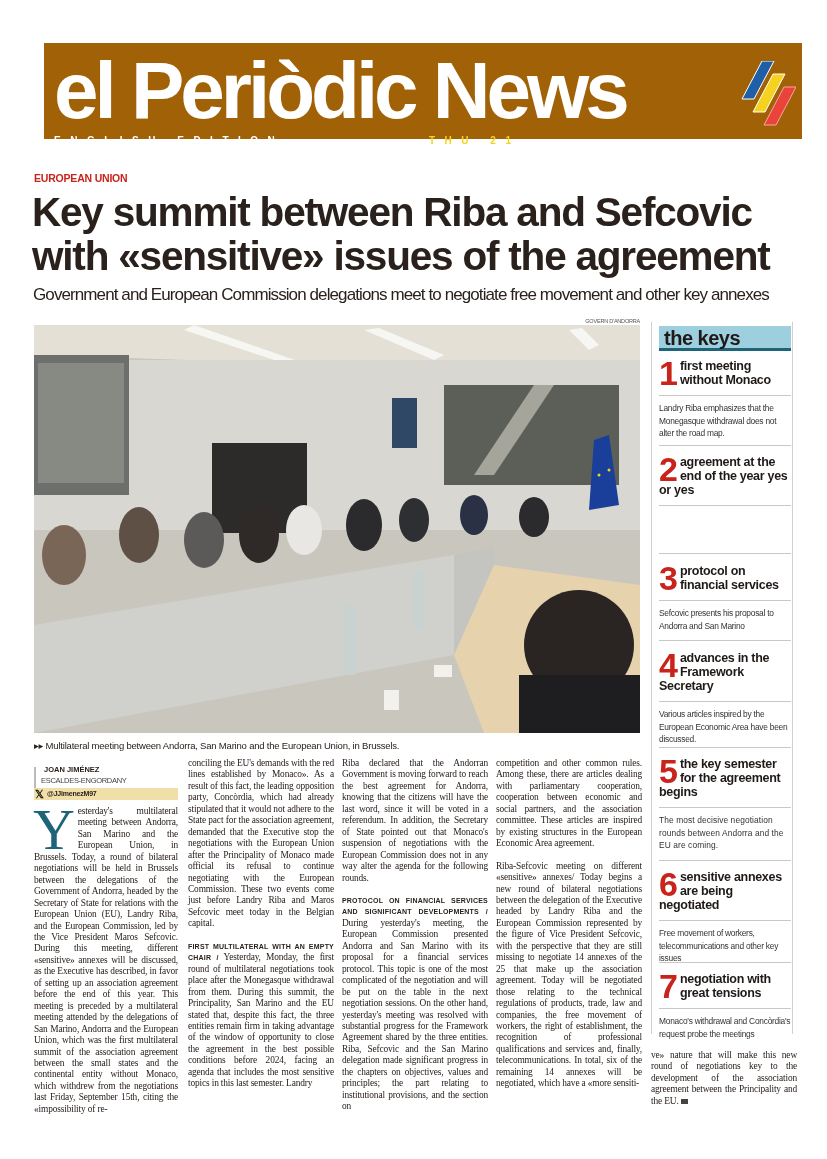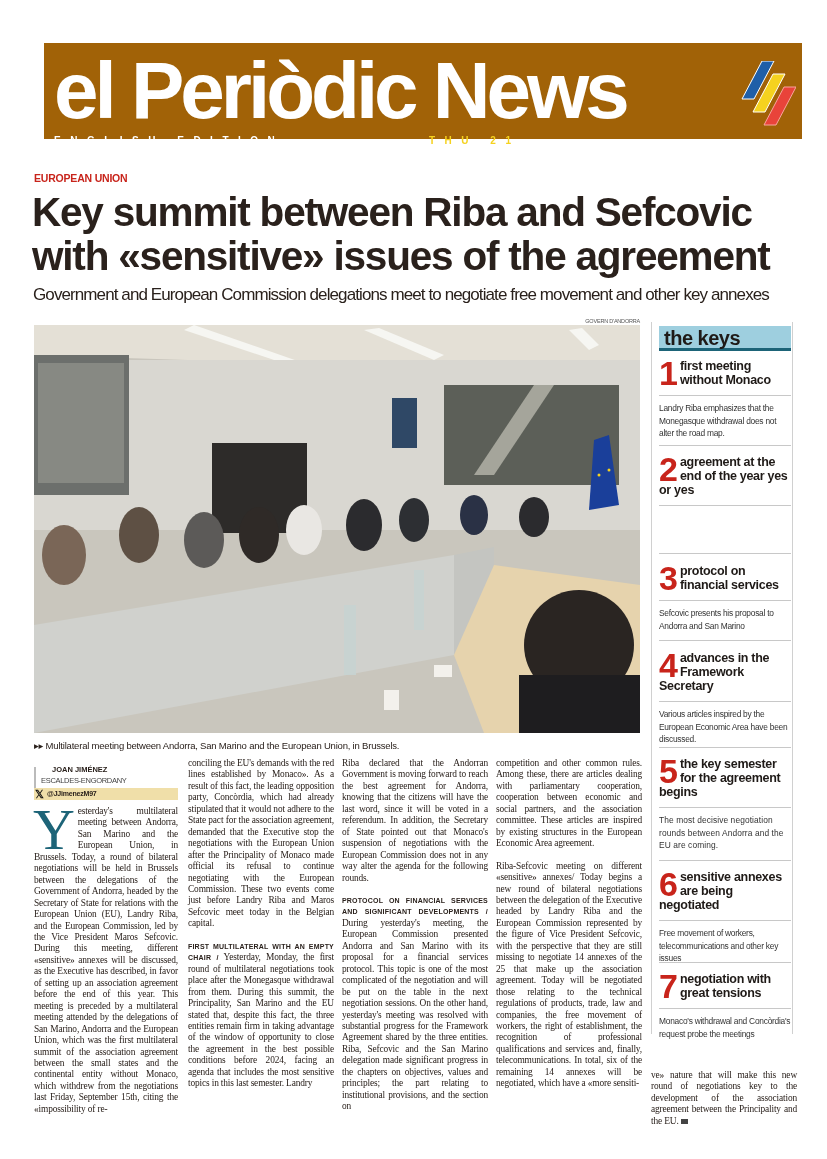--- a/index.html
+++ b/index.html
@@ -30,21 +30,21 @@
   .key-item { position: absolute; left: 7px; width: 132px; }
   .key-head { position: relative; font-weight: bold; font-size: 12.5px; line-height: 14px; color: #1f1a17; letter-spacing: -0.3px; padding-top: 2px; }
   .key-num { float: left; font-weight: bold; font-size: 34px; line-height: 28px; color: #c8241b; margin-right: 3px; margin-top: 0px; letter-spacing: -1px; }
   .key-rule { height: 1px; background: #c8c8c8; margin: 8px 0 6px; clear: both; }
   .key-text { font-size: 8.4px; line-height: 12.5px; color: #333; letter-spacing: -0.25px; }
   .key-sep { position: absolute; left: 7px; width: 132px; height: 1px; background: #c8c8c8; }
 
   
   .byline { position: absolute; left: 34px; top: 765px; width: 142px; }
   .byline .bar { position: absolute; left: 0; top: 2px; width: 2px; height: 22px; background: #bbb; }
-  .byline .name { position: absolute; left: 18px; top: 0; font-weight: bold; font-size: 7.5px; color: #2a211c; }
+  .byline .name { position: absolute; left: 10px; top: 0; font-weight: bold; font-size: 7.5px; color: #2a211c; }
   .byline .place { position: absolute; left: 7px; top: 11px; font-size: 7.5px; color: #444; letter-spacing: -0.3px; }
   .byline .social { position: absolute; left: 0; top: 23px; width: 144px; height: 12px; background: #f0dfa9; }
   .byline .x-icon { position: absolute; left: 1px; top: 0px; font-weight: bold; font-size: 11px; line-height: 12px; color: #111; }
   .byline .handle { position: absolute; left: 13px; top: 2px; font-size: 7px; color: #2a211c; font-weight: bold; letter-spacing: -0.2px; }
 
   
   .col { position: absolute; width: 146px; font-family: "Liberation Serif", serif; font-size: 9.4px; line-height: 11.45px; color: #2a211c; text-align: justify; letter-spacing: -0.15px; }
   .col p { margin-bottom: 11px; }
   .dropcap { float: left; font-family: "Liberation Serif", serif; font-size: 58px; line-height: 46px; color: #1d6478; margin: 1px 3px -2px -1px; }
   .subhd { font-family: "Liberation Sans", sans-serif; font-weight: bold; font-size: 7px; letter-spacing: 0.2px; text-transform: uppercase; }
@@ -199,15 +199,15 @@
 <div class="col" style="left:342px; top:758px;">
   <p>Riba declared that the Andorran Government is moving forward to reach the best agreement for Andorra, knowing that the citizens will have the last word, since it will be voted in a referendum. In addition, the Secretary of State pointed out that Monaco's suspension of negotiations with the European Commission does not in any way alter the agenda for the following rounds.</p>
   <p><span class="subhd">PROTOCOL ON FINANCIAL SERVICES AND SIGNIFICANT DEVELOPMENTS /</span> <span>During yesterday's meeting, the European Commission presented Andorra and San Marino with its proposal for a financial services protocol. This topic is one of the most complicated of the negotiation and will be put on the table in the next negotiation sessions. On the other hand, yesterday's meeting was resolved with substantial progress for the Framework Agreement shared by the three entities. Riba, Sefcovic and the San Marino delegation made significant progress in the chapters on objectives, values and principles; the part relating to institutional provisions, and the section on</span></p>
 </div>
 
 <div class="col" style="left:496px; top:758px;">
   <p>competition and other common rules. Among these, there are articles dealing with parliamentary cooperation, cooperation between economic and social partners, and the association committee. These articles are inspired by existing structures in the European Economic Area agreement.</p>
   <p>Riba-Sefcovic meeting on different «sensitive» annexes/ Today begins a new round of bilateral negotiations between the delegation of the Executive headed by Landry Riba and the European Commission represented by the figure of Vice President Sefcovic, with the perspective that they are still missing to negotiate 14 annexes of the 25 that make up the association agreement. Today will be negotiated those relating to the technical regulations of products, trade, law and companies, the free movement of workers, the right of establishment, the recognition of professional qualifications and services and, finally, telecommunications. In total, six of the remaining 14 annexes will be negotiated, which have a «more sensiti-</p>
 </div>
 
-<div class="col" style="left:651px; top:1050px;margin-top:20px;">
+<div class="col" style="left:651px; top:1050px;">
   <p><span>ve» nature that will make this new round of negotiations key to the development of the association agreement between the Principality and the EU.</span><span class="endmark"></span></p>
 </div>
 
 </body></html>

